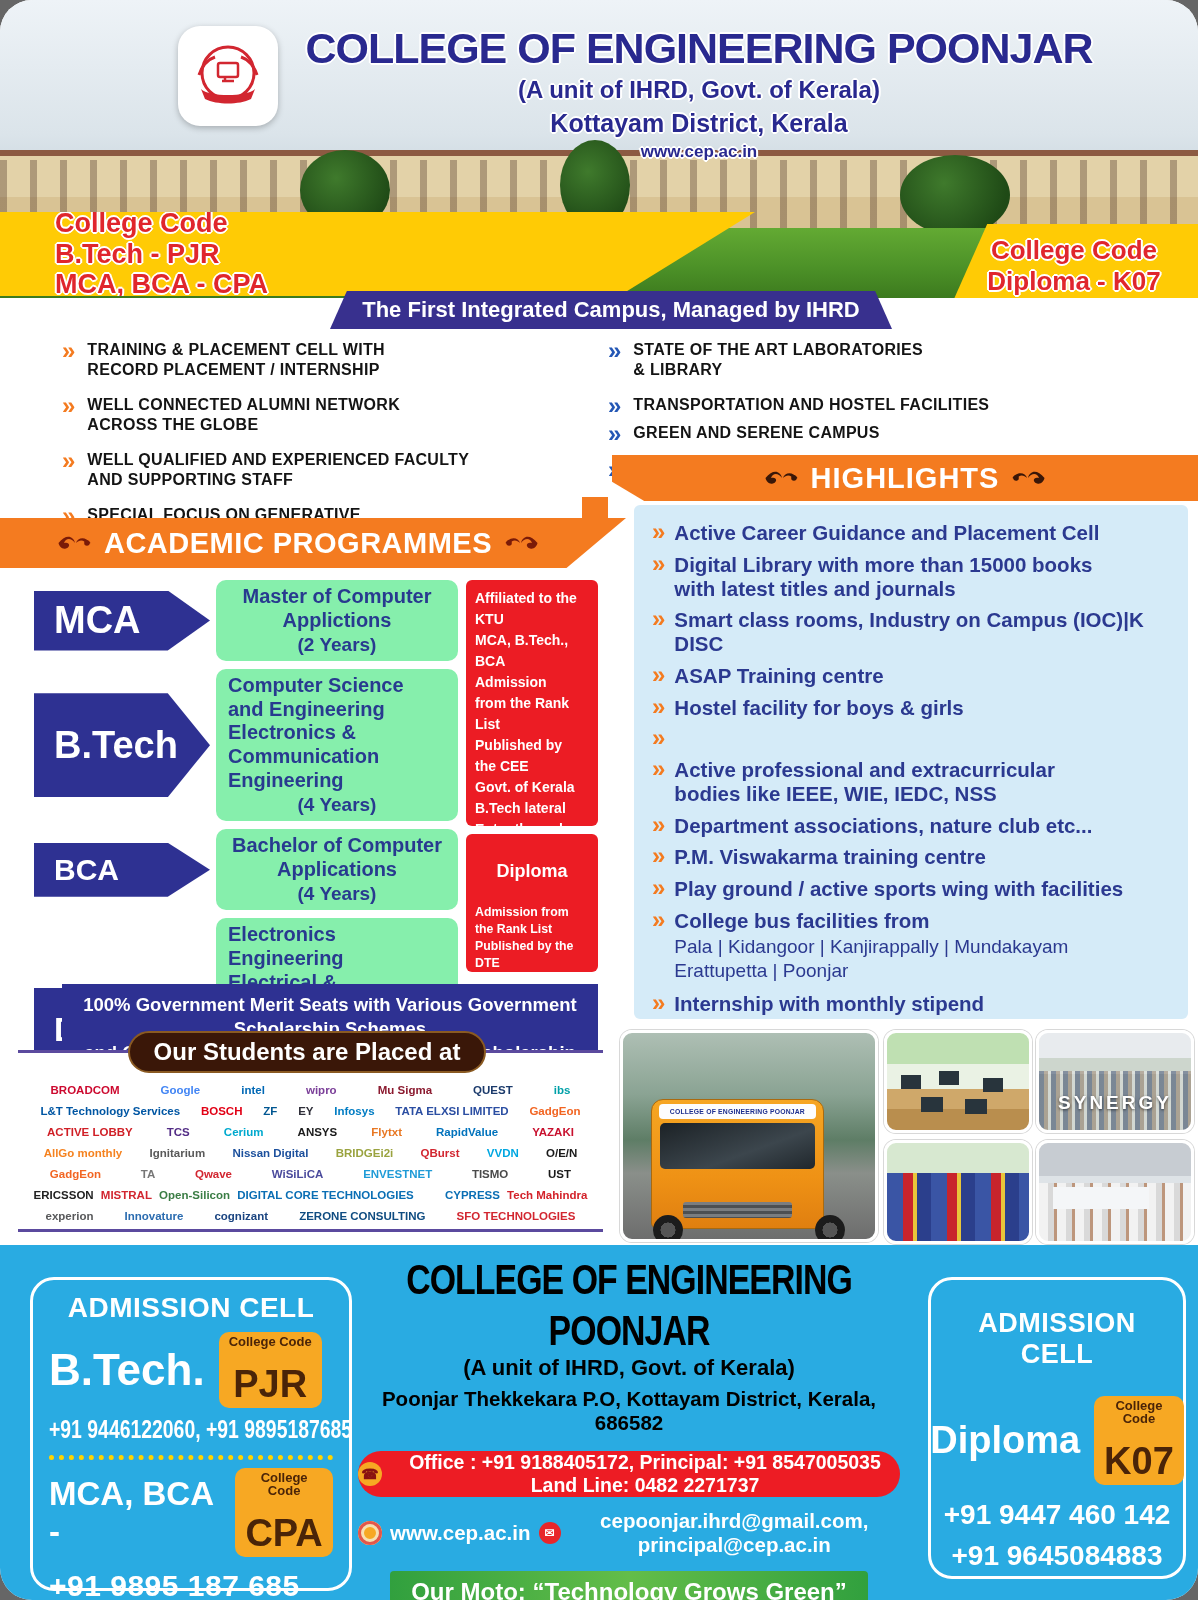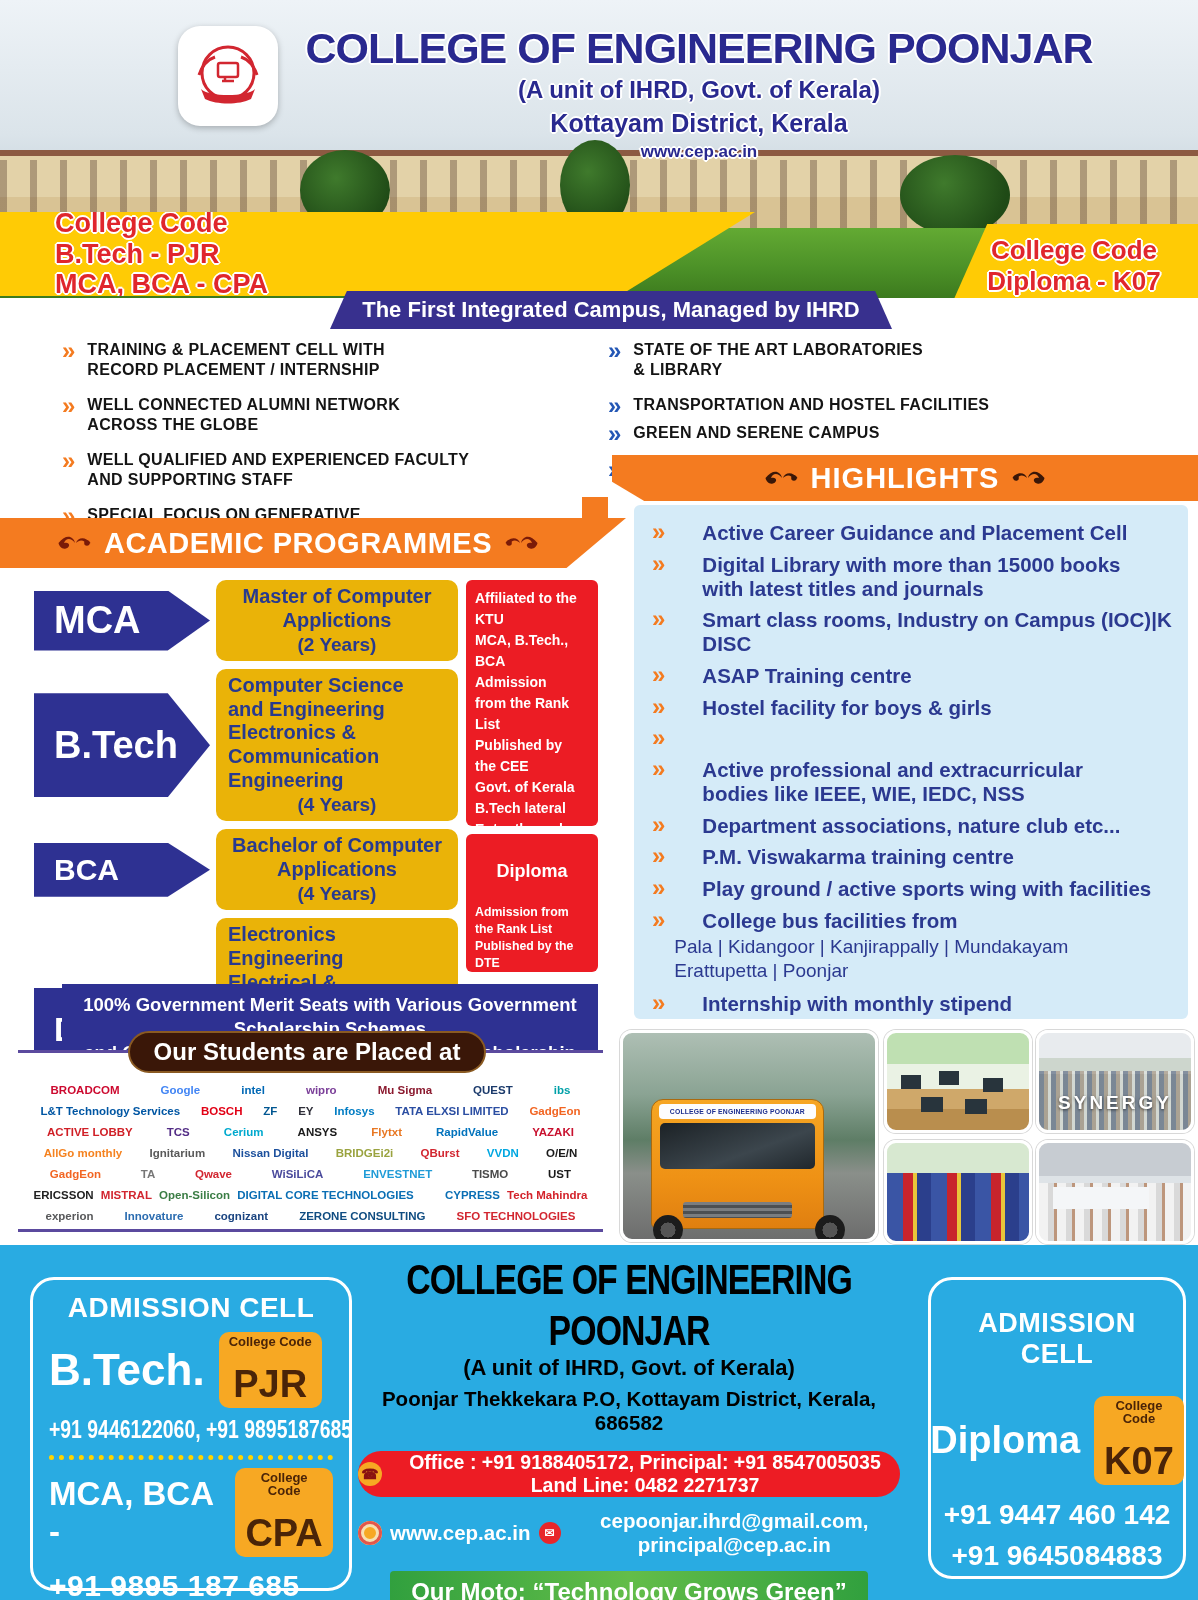--- a/index.html
+++ b/index.html
@@ -1,17 +1,17 @@
 <!DOCTYPE html>
 <html><head>
 <meta charset="utf-8">
 <style>
   html,body{margin:0;padding:0;background:#666;}
   .page{position:relative;width:1198px;height:1600px;margin:0 auto;background:#fff;
-        font-family:"Liberation Sans",sans-serif;overflow:hidden;}
+        font-family:"Liberation Sans",sans-serif;overflow:hidden;border-radius:32px;}
   .pre{white-space:pre-line;}
   .outline{text-shadow:-2px 0 #fff,2px 0 #fff,0 -2px #fff,0 2px #fff,-1px -1px #fff,1px 1px #fff,-1px 1px #fff,1px -1px #fff;}
 
   
   .hero{position:absolute;left:0;top:0;width:1198px;height:298px;overflow:hidden;}
   .sky{position:absolute;inset:0;background:linear-gradient(180deg,#eef3f7 0%,#dbe4ea 45%,#c2cfd8 70%,#b4c3cc 100%);}
   .campus-band{position:absolute;left:0;right:0;top:150px;height:86px;
     background:linear-gradient(180deg,#8c5a42 0 7%,#e3d2a8 7% 55%,#d9c394 55% 100%);
     background-color:#ddcba0;}
   .campus-band:after{content:"";position:absolute;inset:10px 0 6px 0;
@@ -56,21 +56,21 @@
   .flo{width:38px;height:22px;}
   .flo.flip{transform:scaleX(-1);}
   .acad-rows{position:absolute;left:34px;top:580px;width:424px;display:flex;flex-direction:column;gap:8px;}
   .arow{display:flex;align-items:center;}
   .alabel{background:#2e3192;color:#fff;font-weight:800;width:176px;flex:0 0 176px;
     clip-path:polygon(0 0,76% 0,100% 50%,76% 100%,0 100%);display:flex;align-items:center;padding-left:20px;box-sizing:border-box;}
   .r-mca .alabel{height:60px;font-size:38px;}
   .r-btech .alabel{height:104px;font-size:38px;}
   .r-bca .alabel{height:54px;font-size:30px;}
   .r-dip .alabel{height:84px;font-size:33px;}
-  .ybox{background:#eab308;border-radius:10px;margin-left:6px;flex:1;padding:5px 12px;color:#283a8f;
+  .ybox{background:#86efac;border-radius:10px;margin-left:6px;flex:1;padding:5px 12px;color:#283a8f;
     font-weight:800;display:flex;flex-direction:column;justify-content:center;box-sizing:border-box;}
   .r-mca .ybox{min-height:52px;}
   .r-btech .ybox{min-height:126px;}
   .r-bca .ybox{min-height:56px;}
   .r-dip .ybox{min-height:138px;}
   .ylines{white-space:pre-line;font-size:20px;line-height:1.18;}
   .ylines.center{text-align:center;}
   .yyears{text-align:center;font-size:19px;margin-top:2px;}
   .red-col{position:absolute;left:466px;top:580px;width:132px;display:flex;flex-direction:column;gap:8px;}
   .redbox{background:#ec1c24;color:#fff;font-weight:700;border-radius:6px;padding:8px 9px;
@@ -82,21 +82,21 @@
     font-size:18.5px;font-weight:700;text-align:center;padding:9px 6px;white-space:pre-line;line-height:1.3;box-sizing:border-box;}
 
   
   .hl-head{position:absolute;left:612px;top:455px;width:586px;height:46px;background:#f47b20;
     clip-path:polygon(0 0,100% 0,100% 100%,5.5% 100%,0 58%);display:flex;align-items:center;justify-content:center;
     gap:10px;color:#fff;font-size:29px;font-weight:800;letter-spacing:1px;}
   .hl-box{position:absolute;left:634px;top:505px;width:554px;height:514px;background:#d5ebf8;border-radius:6px;}
   .hl-box ul{list-style:none;margin:0;padding:16px 12px 10px 18px;}
   .hl-box li{display:flex;gap:9px;margin-bottom:8px;color:#2b3990;}
   .hl-box .arr{color:#f47b20;font-weight:800;font-size:24px;line-height:.95;}
-  .htext{font-weight:800;font-size:20.5px;line-height:1.16;white-space:pre-line;margin-left:28px;}
+  .htext{font-weight:800;font-size:20.5px;line-height:1.16;white-space:pre-line;}
   .hsub{font-weight:400;font-size:19px;line-height:1.3;white-space:pre-line;margin-top:2px;}
 
   
   .pl-box{position:absolute;left:18px;top:1050px;width:585px;height:182px;background:#fff;
     border-top:3px solid #5b4a9e;border-bottom:3px solid #5b4a9e;padding-top:26px;box-sizing:border-box;}
   .pl-pill{position:absolute;left:128px;top:1031px;width:354px;height:38px;background:#3a1708;border:2px solid #8a5a22;
     border-radius:22px;display:flex;align-items:center;justify-content:center;color:#fff;
     font-size:24px;font-weight:700;z-index:4;}
   .logo-row{display:flex;justify-content:space-around;align-items:center;height:21px;padding:0 12px;}
   .chip{font-weight:800;font-size:11.5px;white-space:nowrap;}

